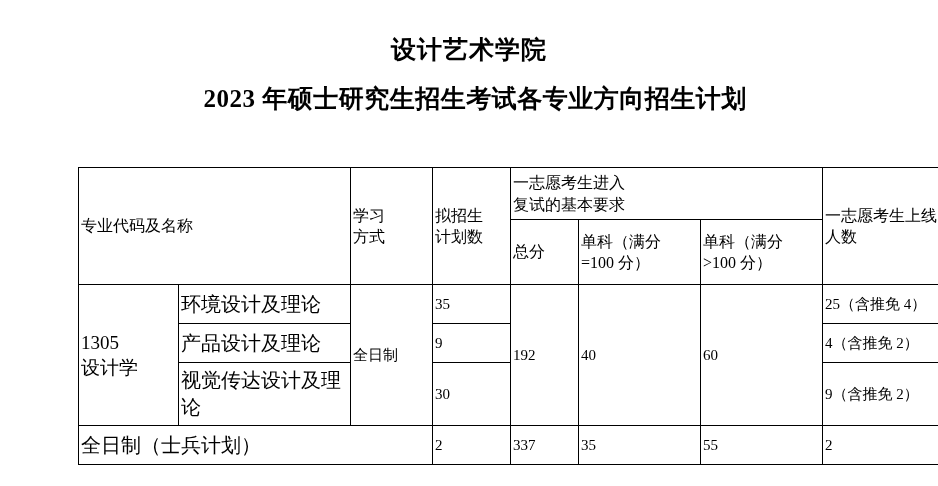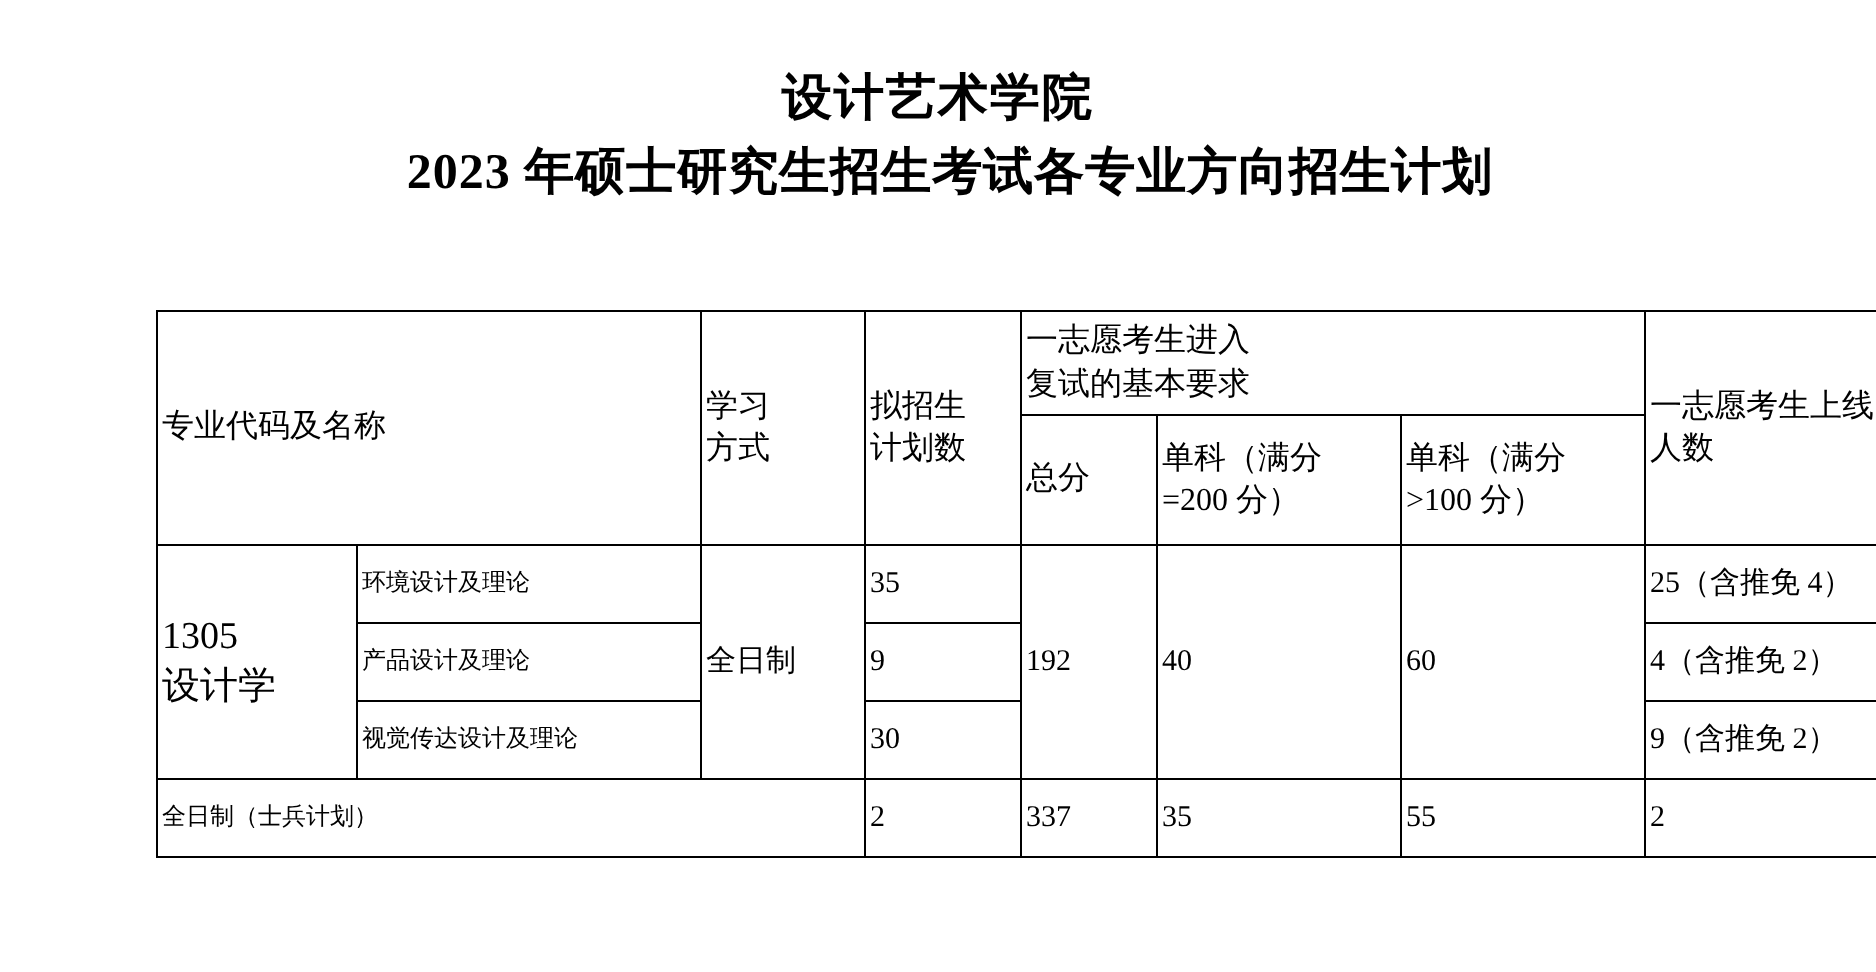--- a/index.html
+++ b/index.html
@@ -28,21 +28,21 @@
     font-size: 25px;
     font-weight: bold;
     letter-spacing: 1px;
     line-height: 1.3;
   }
   .title-sub {
     font-size: 25px;
     font-weight: bold;
     letter-spacing: 0.5px;
     line-height: 1.3;
-    margin-top: 4px;
+    margin-top: 16px;
     padding-left: 12px;
   }
   .table-wrap {
     margin-top: 52px;
     padding-left: 78px;
     padding-right: 78px;
   }
   table.plan {
     border-collapse: collapse;
     width: 782px;
@@ -62,22 +62,21 @@
     font-size: 16px;
   }
   .hdr-tall {
     height: 56px;
     margin-left: 24px;
   }
   .cell-row {
     height: 39px;
   }
   .name-cell {
-    font-size: 12px;
-    font-family: Liberation Mono, monospace;
+    font-size: 20px;
   }
   .code-cell {
     font-size: 19px;
     line-height: 1.5;
   }
   .nowrap {
     white-space: nowrap;
   }
 </style>
 </head>
@@ -119,21 +118,21 @@
           </th>
           <th class="hdr" rowspan="2">
             <div>一志愿考生上线</div>
             <div>人数</div>
           </th>
         </tr>
         <tr>
           <th class="hdr hdr-tall">总分</th>
           <th class="hdr hdr-tall">
             <div>单科（满分</div>
-            <div>=200 分）</div>
+            <div>=100 分）</div>
           </th>
           <th class="hdr hdr-tall">
             <div>单科（满分</div>
             <div>&gt;100 分）</div>
           </th>
         </tr>
       </thead>
       <tbody>
         <tr class="cell-row">
           <td class="code-cell" rowspan="3">

